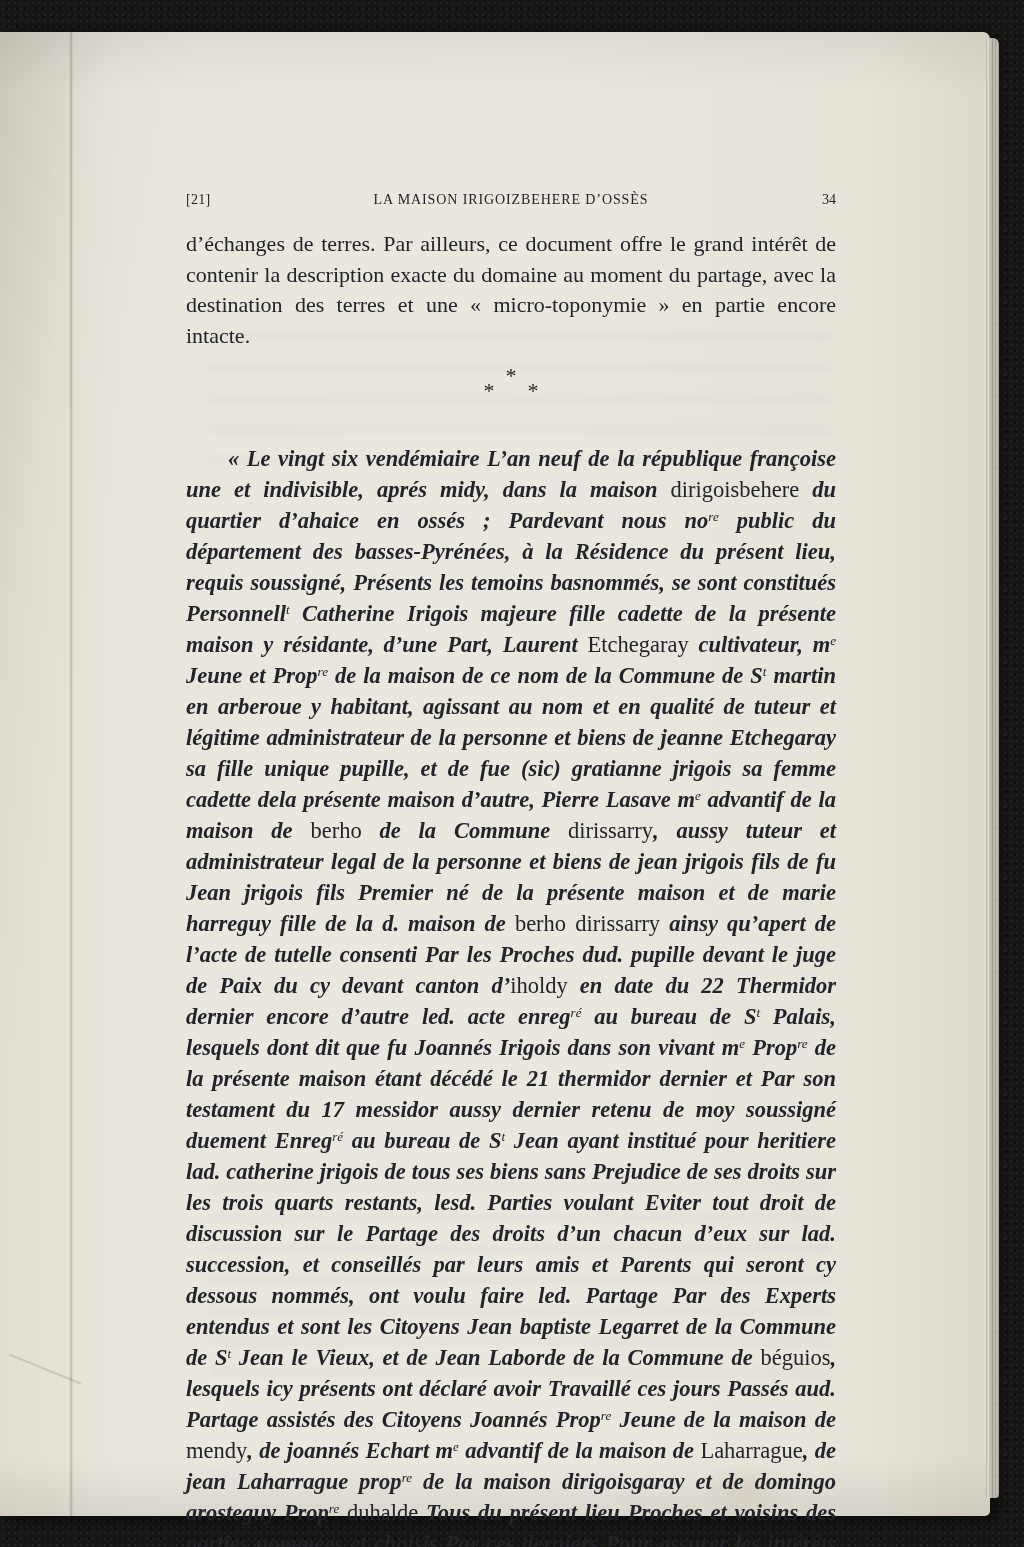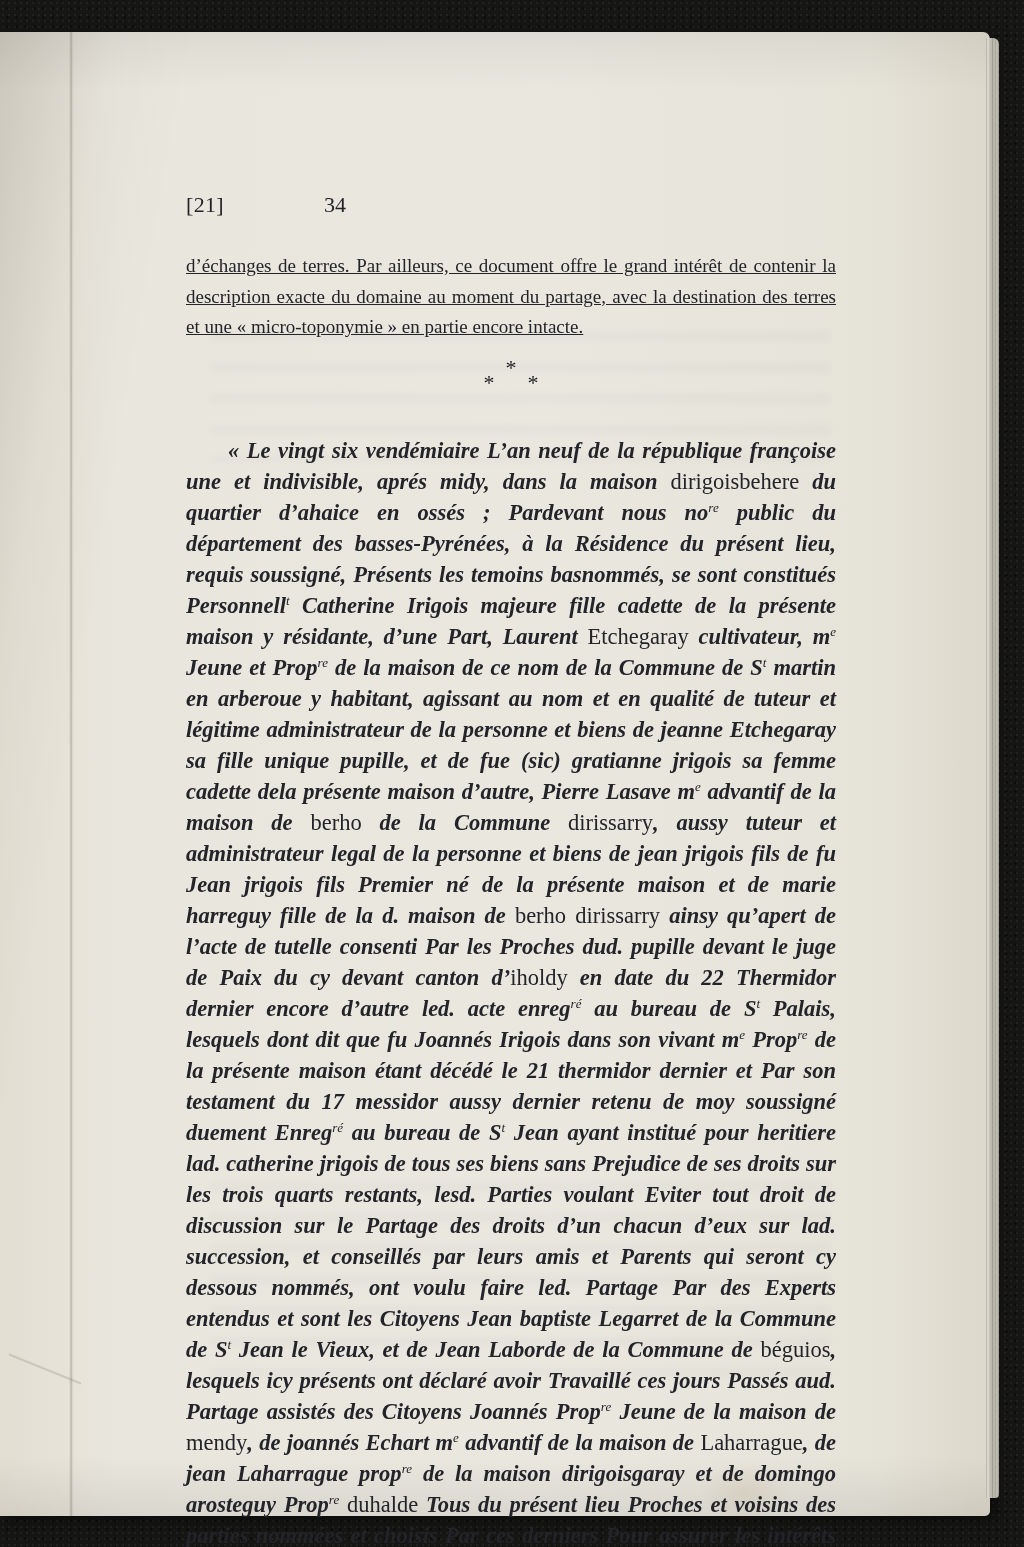--- a/index.html
+++ b/index.html
@@ -72,32 +72,31 @@
   }
   .content {
     position: absolute;
     left: 186px; top: 160px;
     width: 650px;
     color: #23232a;
   }
   .running-head {
     display: flex;
     align-items: flex-start;
-    font-size: 22px;
+    font-size: 14px;
   }
   .rh-marker { width: 80px; text-align: left; letter-spacing: 0.3px; }
   .rh-title  { flex: 1; text-align: center; letter-spacing: 0.9px; }
   .rh-page   { width: 80px; text-align: right; }
   .intro {
-    margin: 33px 0 0 0;
-    font-size: 19px;
+    margin: 21px 0 0 0;
+    font-size: 22px;
     line-height: 30.5px;
     text-align: justify;
     text-indent: 0;
-    text-decoration: underline;
   }
   .separator {
     margin-top: 24px;
     height: 46px;
     text-align: center;
     font-size: 22px;
     color: #1e1e24;
   }
   .ast { display: inline-block; }
   .ast-c { position: relative; top: -12px; margin: 0 11px; }
@@ -128,20 +127,21 @@
 <div class="page">
   <div class="crease"></div>
   <div class="fold-line"></div>
   <div class="showthrough st-a"></div>
   <div class="showthrough st-b"></div>
   <div class="stain"></div>
 
   <div class="content">
     <div class="running-head">
       <span class="rh-marker">[21]</span>
+      <span class="rh-title">LA MAISON IRIGOIZBEHERE D’OSSÈS</span>
       <span class="rh-page">34</span>
     </div>
 
     <p class="intro">d’échanges de terres. Par ailleurs, ce document offre le grand intérêt de contenir la description exacte du domaine au moment du partage, avec la destination des terres et une « micro-toponymie » en partie encore intacte.</p>
 
     <div class="separator">
       <span class="ast ast-l">*</span><span class="ast ast-c">*</span><span class="ast ast-r">*</span>
     </div>
 
     <div class="transcription">

